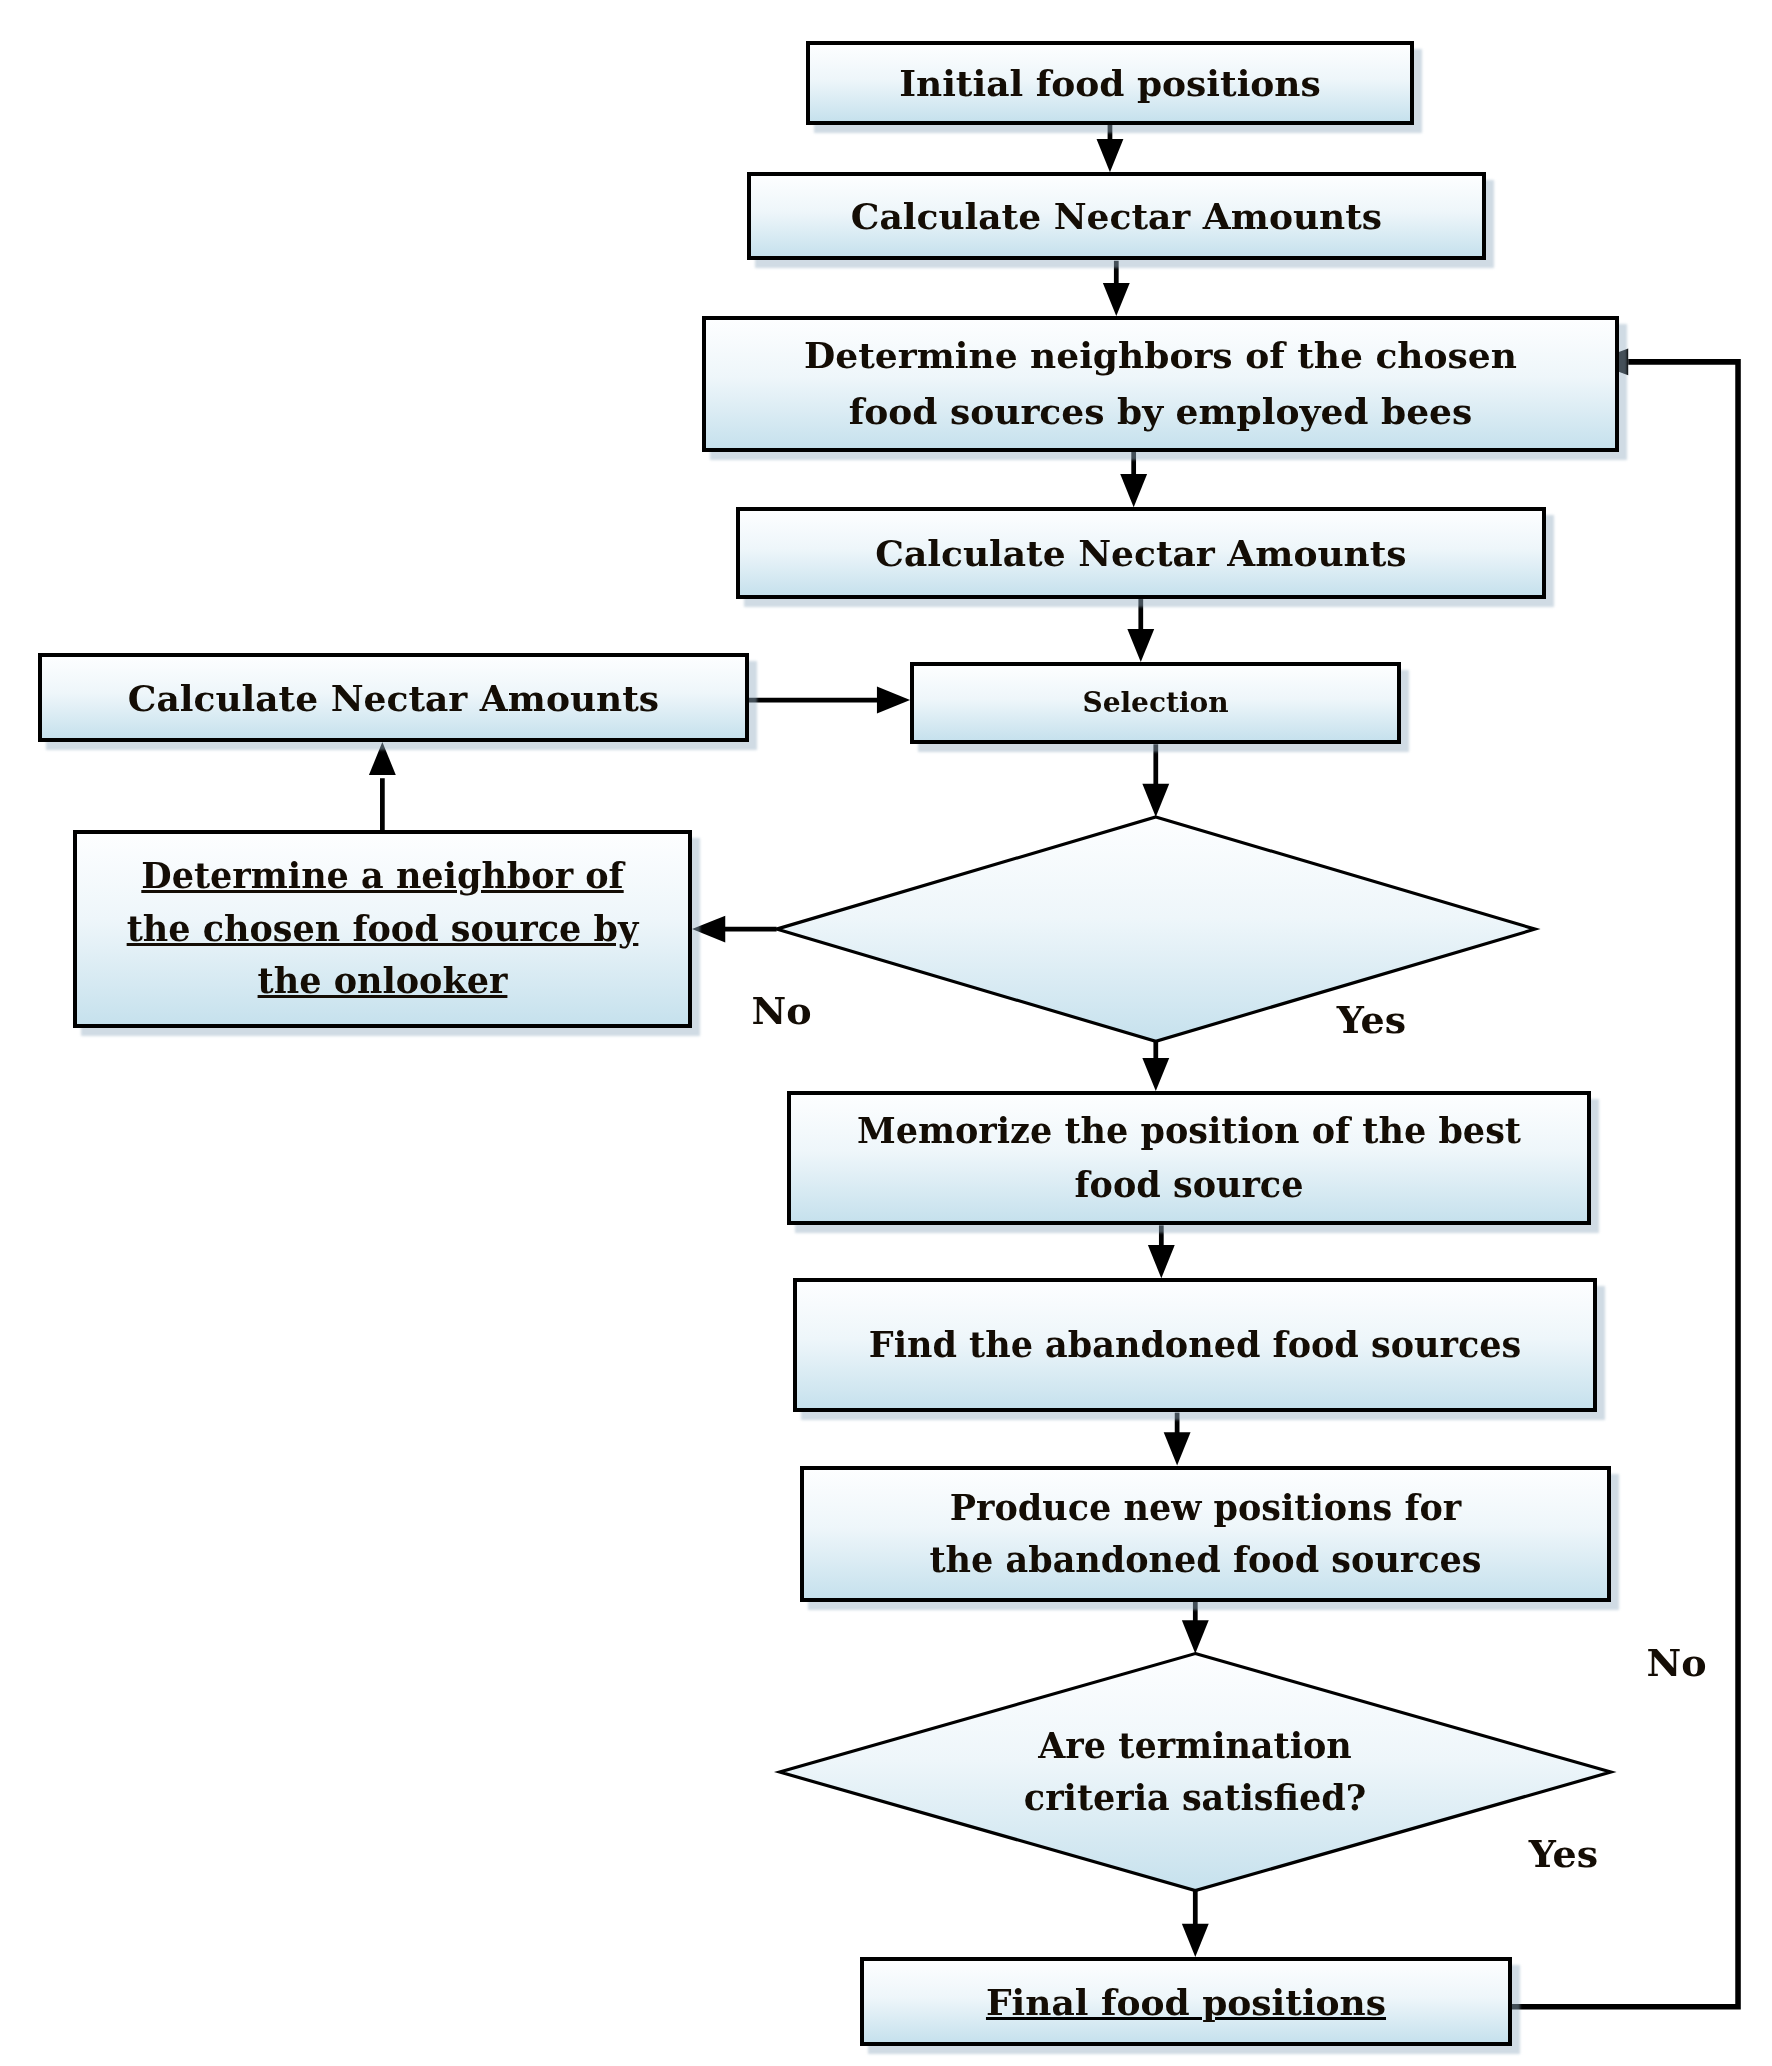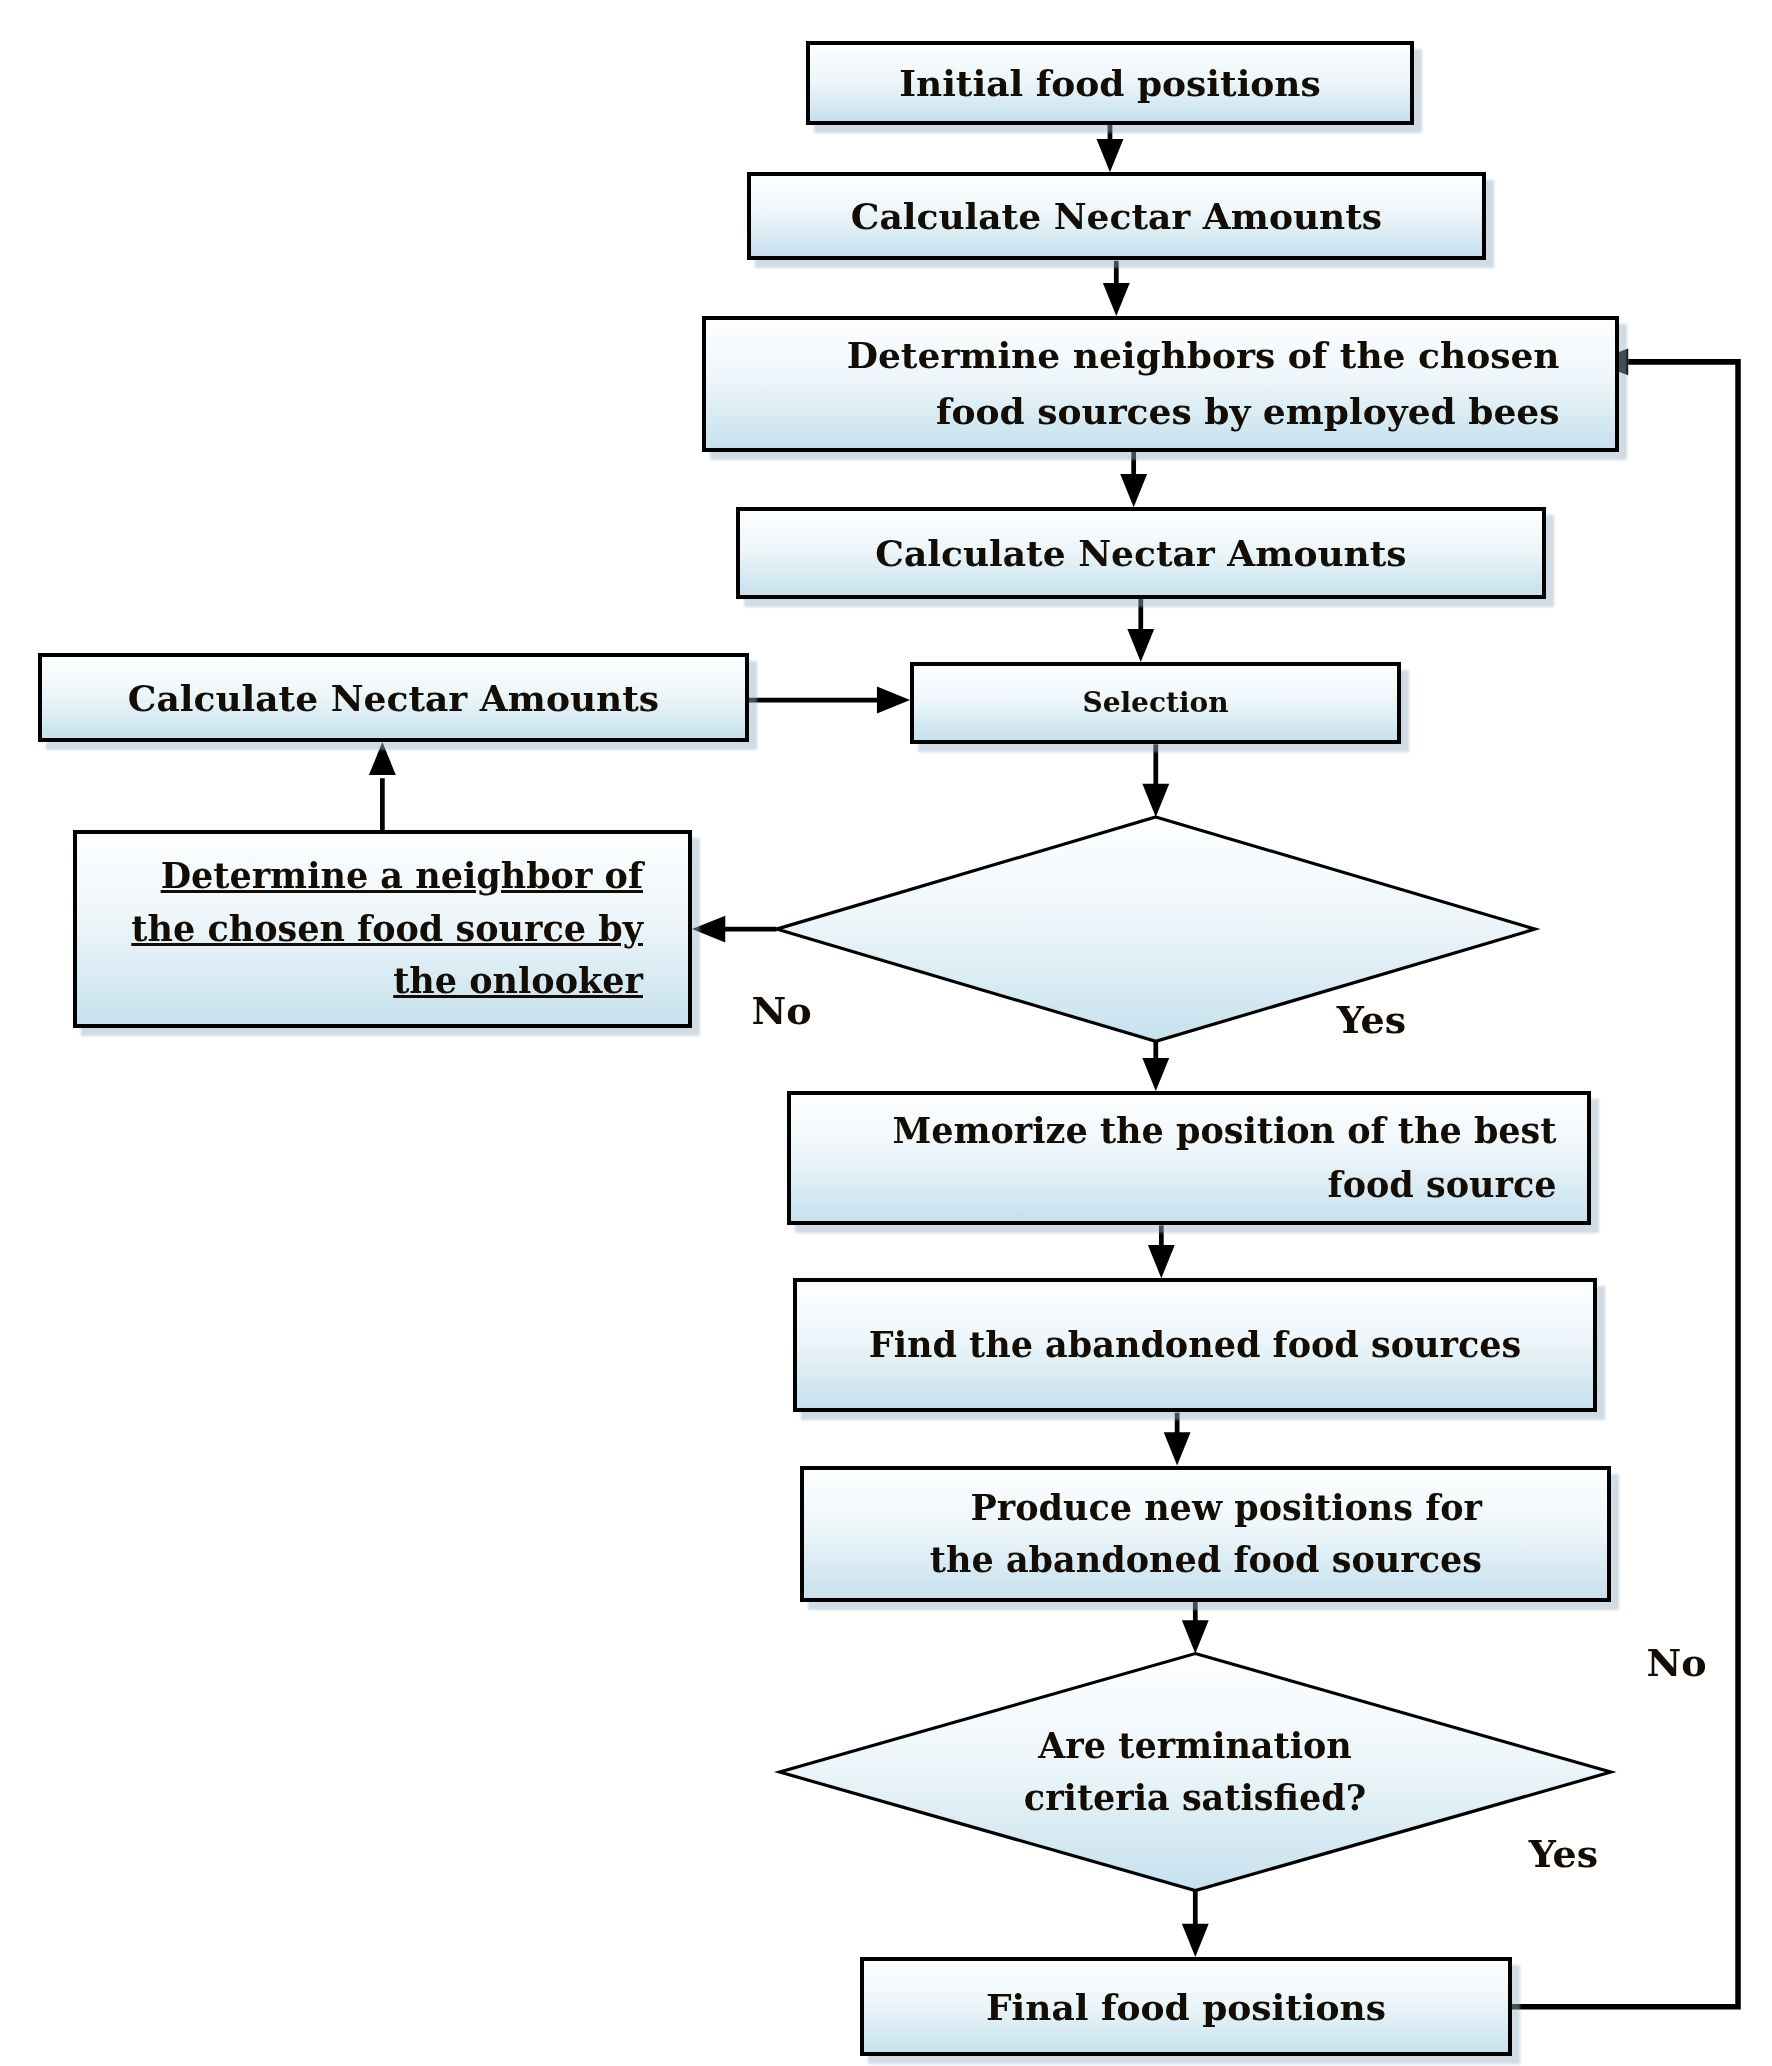--- a/index.html
+++ b/index.html
@@ -11,21 +11,21 @@
     overflow:hidden;
   }
   .edges{position:absolute;left:0;top:0;width:1772px;height:2066px;}
   .box{
     position:absolute;
     box-sizing:border-box;
     border:4.7px solid #000;
     background:linear-gradient(180deg,#fdfeff 0%,#eef6fa 45%,#c6e1ed 100%);
     box-shadow:8px 8px 2.4px rgba(150,175,195,0.45);
     display:flex;align-items:center;justify-content:center;
-    text-align:right;
+    text-align:center;
   }
   .box .lbl, .dlabel .lbl{
     font-weight:bold;
     color:#140d05;
     line-height:1.5;
   }
   .dlabel{
     position:absolute;
     display:flex;align-items:center;justify-content:center;
     text-align:center;
@@ -132,21 +132,21 @@
   </div>
 
   <div class="box" style="left:793px;top:1278px;width:804px;height:134px;">
     <span class="lbl" style="font-size:35px;">Find the abandoned food sources</span>
   </div>
 
   <div class="box" style="left:800px;top:1466px;width:811px;height:136px;">
     <span class="lbl" style="font-size:35px;max-width:553px;">Produce new positions for the abandoned food sources</span>
   </div>
 
-  <div class="box" style="left:860px;top:1957px;width:652px;height:99px;">
+  <div class="box" style="left:860px;top:1957px;width:652px;height:89px;text-decoration:underline;">
     <span class="lbl" style="font-size:36px;">Final food positions</span>
   </div>
 
 
   <div class="dlabel" style="left:958px;top:1693px;width:474px;height:158px;">
     <span class="lbl" style="font-size:35px;max-width:387px;">Are termination criteria satisfied?</span>
   </div>
 
   <div class="edge-label" style="left:742px;top:988px;width:79px;">No</div>
   <div class="edge-label" style="left:1312px;top:997px;width:119px;">Yes</div>

